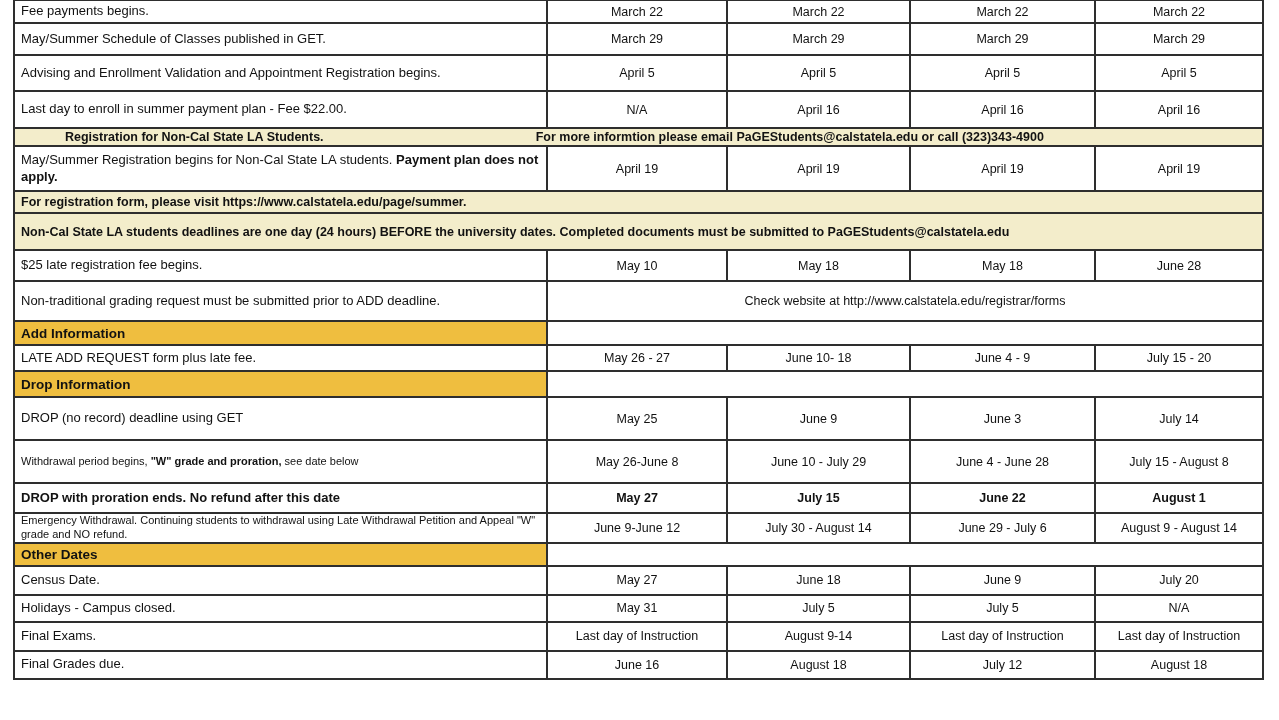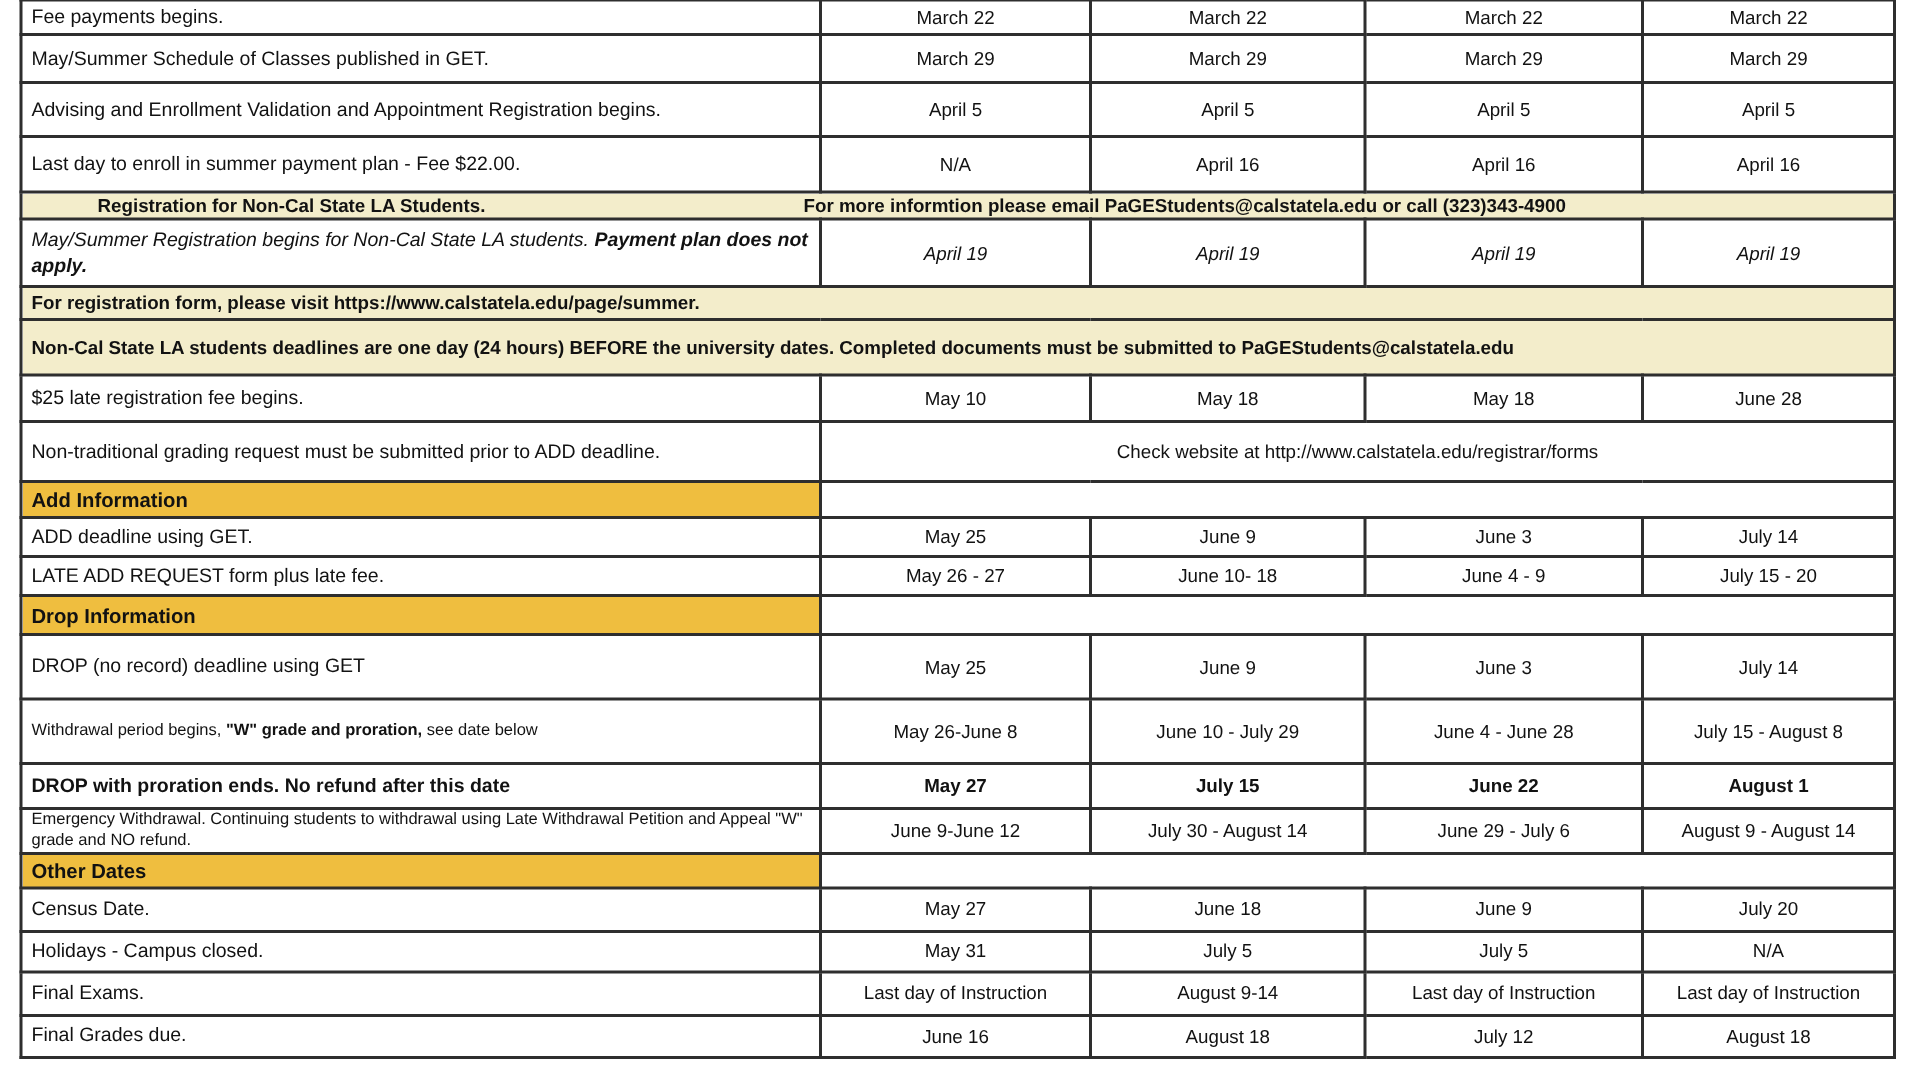--- a/index.html
+++ b/index.html
@@ -77,21 +77,21 @@
           <td class="datecell">April 16</td>
         </tr>
         <tr class="row-banner-split" style="height: 18px;">
           <td class="banner" colspan="5">
             <div class="banner-inner">
               <span class="bl">Registration for Non-Cal State LA Students.</span>
               <span class="br">For more informtion please email PaGEStudents@calstatela.edu or call (323)343-4900</span>
             </div>
           </td>
         </tr>
-        <tr class="row-dates" style="height: 45px; font-style: italic;">
+        <tr class="row-dates" style="height: 45px;">
           <td class="desc"><span>May/Summer Registration begins for Non-Cal State LA students.  </span><span class="b">Payment plan does not apply.</span></td>
           <td class="datecell">April 19</td>
           <td class="datecell">April 19</td>
           <td class="datecell">April 19</td>
           <td class="datecell">April 19</td>
         </tr>
         <tr class="row-banner" style="height: 22px; padding-left: 18px;">
           <td class="banner" colspan="5">For registration form, please visit https://www.calstatela.edu/page/summer.</td>
         </tr>
         <tr class="row-banner" style="height: 37px;">
@@ -104,27 +104,20 @@
           <td class="datecell">May 18</td>
           <td class="datecell">June 28</td>
         </tr>
         <tr class="row-merged" style="height: 40px;">
           <td class="desc"><span>Non-traditional grading request must be submitted prior to ADD deadline.</span></td>
           <td class="mergedcell" colspan="4">Check website at http://www.calstatela.edu/registrar/forms</td>
         </tr>
         <tr class="row-section" style="height: 24px; margin-top: 40px;">
           <td class="gold">Add Information</td>
           <td class="spacer" colspan="4"></td>
-        </tr>
-        <tr class="row-dates" style="height: 26px;">
-          <td class="desc"><span>ADD deadline using GET.</span></td>
-          <td class="datecell">May 25</td>
-          <td class="datecell">June 9</td>
-          <td class="datecell">June 3</td>
-          <td class="datecell">July 14</td>
         </tr>
         <tr class="row-dates" style="height: 26px;">
           <td class="desc"><span>LATE ADD REQUEST form plus late fee.</span></td>
           <td class="datecell">May 26 - 27</td>
           <td class="datecell">June 10- 18</td>
           <td class="datecell">June 4 - 9</td>
           <td class="datecell">July 15 - 20</td>
         </tr>
         <tr class="row-section" style="height: 26px;">
           <td class="gold">Drop Information</td>

